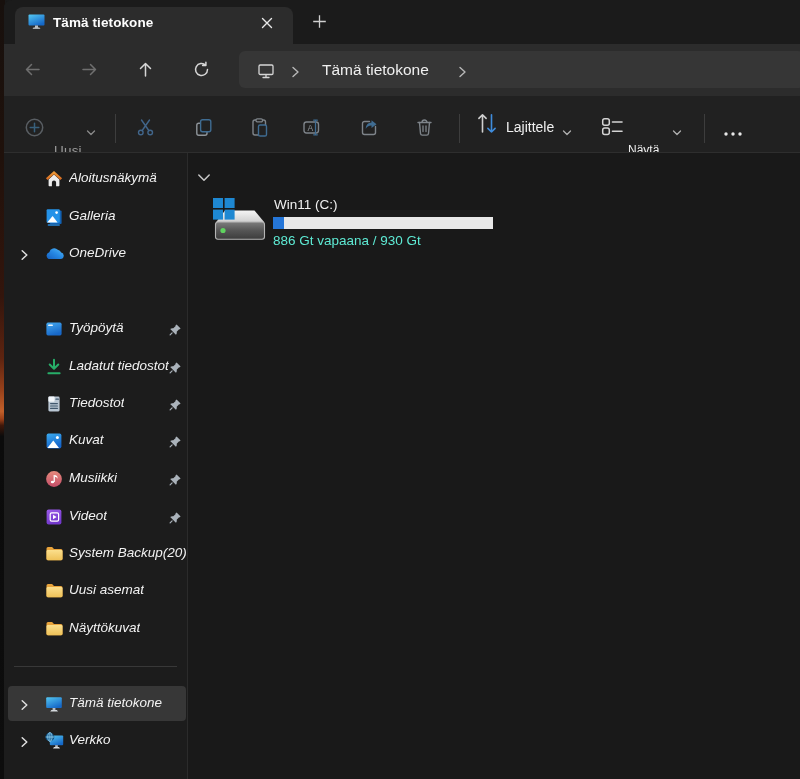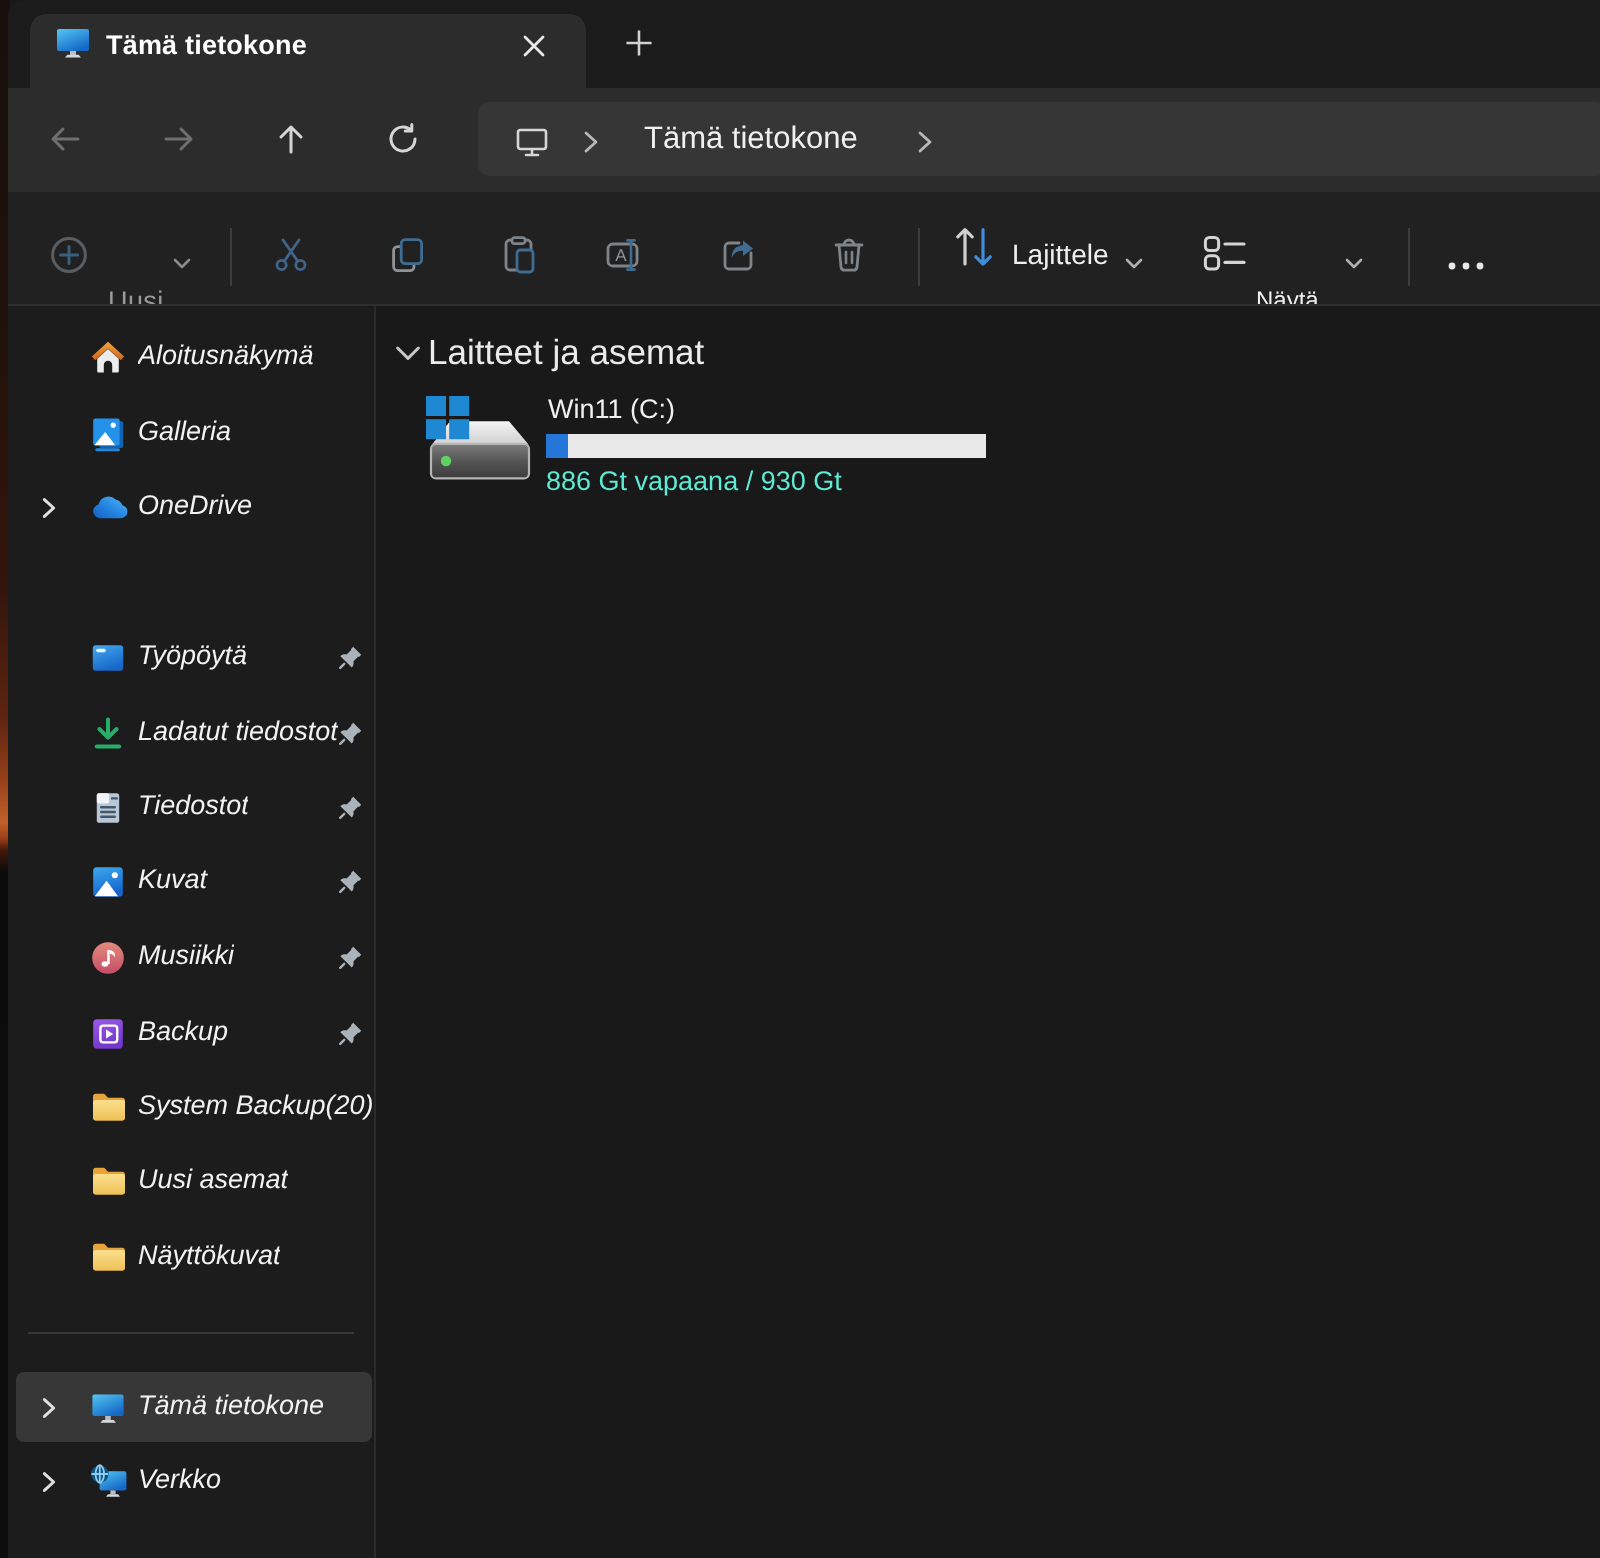--- a/index.html
+++ b/index.html
@@ -302,21 +302,21 @@
             <path d="M7.6 1.4 L11.6 5.4 L10.4 6.6 L10.1 6.3 L7.7 8.7 C8 9.8 7.7 11 6.9 11.8 L1.2 6.1 C2 5.3 3.2 5 4.3 5.3 L6.7 2.9 L6.4 2.6 Z" fill="#aab2ba"></path>
             <path d="M3.1 9.9 L1.1 11.9" stroke="#aab2ba" stroke-width="1.2" stroke-linecap="round"></path>
           </svg></div>
     </div>
     <div class="abs srow" style="top:500px">
       <div class="ic"><svg width="18" height="18" viewBox="0 0 18 18">
         <rect x="1.6" y="1.6" width="14.8" height="14.8" rx="2" fill="url(#vid)"></rect>
         <rect x="5.2" y="4.8" width="8.4" height="8.4" rx="1.4" stroke="#fff" stroke-width="1.2" fill="none"></rect>
         <path d="M8 6.8 L11.6 9 L8 11.2 Z" fill="#fff"></path>
       </svg></div>
-      <div class="tx">Backup</div>
+      <div class="tx">Videot</div>
       <div class="pin"><svg width="13" height="13" viewBox="0 0 13 13">
             <path d="M7.6 1.4 L11.6 5.4 L10.4 6.6 L10.1 6.3 L7.7 8.7 C8 9.8 7.7 11 6.9 11.8 L1.2 6.1 C2 5.3 3.2 5 4.3 5.3 L6.7 2.9 L6.4 2.6 Z" fill="#aab2ba"></path>
             <path d="M3.1 9.9 L1.1 11.9" stroke="#aab2ba" stroke-width="1.2" stroke-linecap="round"></path>
           </svg></div>
     </div>
     <div class="abs srow" style="top:537px">
       <div class="ic"><svg width="19" height="17" viewBox="0 0 19 17">
         <path d="M1.5 3.4 a1.5 1.5 0 0 1 1.5 -1.5 h4.1 l1.9 2 h7 a1.5 1.5 0 0 1 1.5 1.5 v8.3 a1.5 1.5 0 0 1 -1.5 1.5 h-13 a1.5 1.5 0 0 1 -1.5 -1.5 Z" fill="#e8a33b"></path>
         <rect x="1.5" y="5" width="16" height="10.2" rx="1.4" fill="url(#fold)"></rect>
       </svg></div>
@@ -359,21 +359,20 @@
         <path d="M0.7 5 h8.4 M4.9 0.8 v8.4" stroke="#8ecdec" stroke-width="0.9"></path>
         <ellipse cx="4.9" cy="5" rx="2.1" ry="4.4" stroke="#8ecdec" stroke-width="0.9" fill="none"></ellipse>
       </svg></div>
       <div class="tx">Verkko</div>
     </div>
   </div>
 
   <div id="hdrchev" class="abs"><svg width="14" height="13" viewBox="0 0 14 13">
         <path d="M1.8 4 L7 9.2 L12.2 4" stroke="#c8c8c8" stroke-width="1.5" fill="none" stroke-linecap="round" stroke-linejoin="round"></path>
       </svg></div>
-  <div id="hdr" class="abs">Laitteet ja asemat</div>
   <div class="abs" style="left:210px; top:193px"><svg width="58" height="48" viewBox="0 0 58 48">
     <defs>
       <linearGradient id="drvf" x1="0" y1="0" x2="0" y2="1">
             <stop offset="0" stop-color="#7d7d7d"></stop>
             <stop offset="0.5" stop-color="#555555"></stop>
             <stop offset="1" stop-color="#3c3c3c"></stop>
           </linearGradient>
       <linearGradient id="drvt" x1="0" y1="0" x2="0" y2="1">
             <stop offset="0" stop-color="#f5f5f5"></stop>
             <stop offset="1" stop-color="#cfcfcf"></stop>

